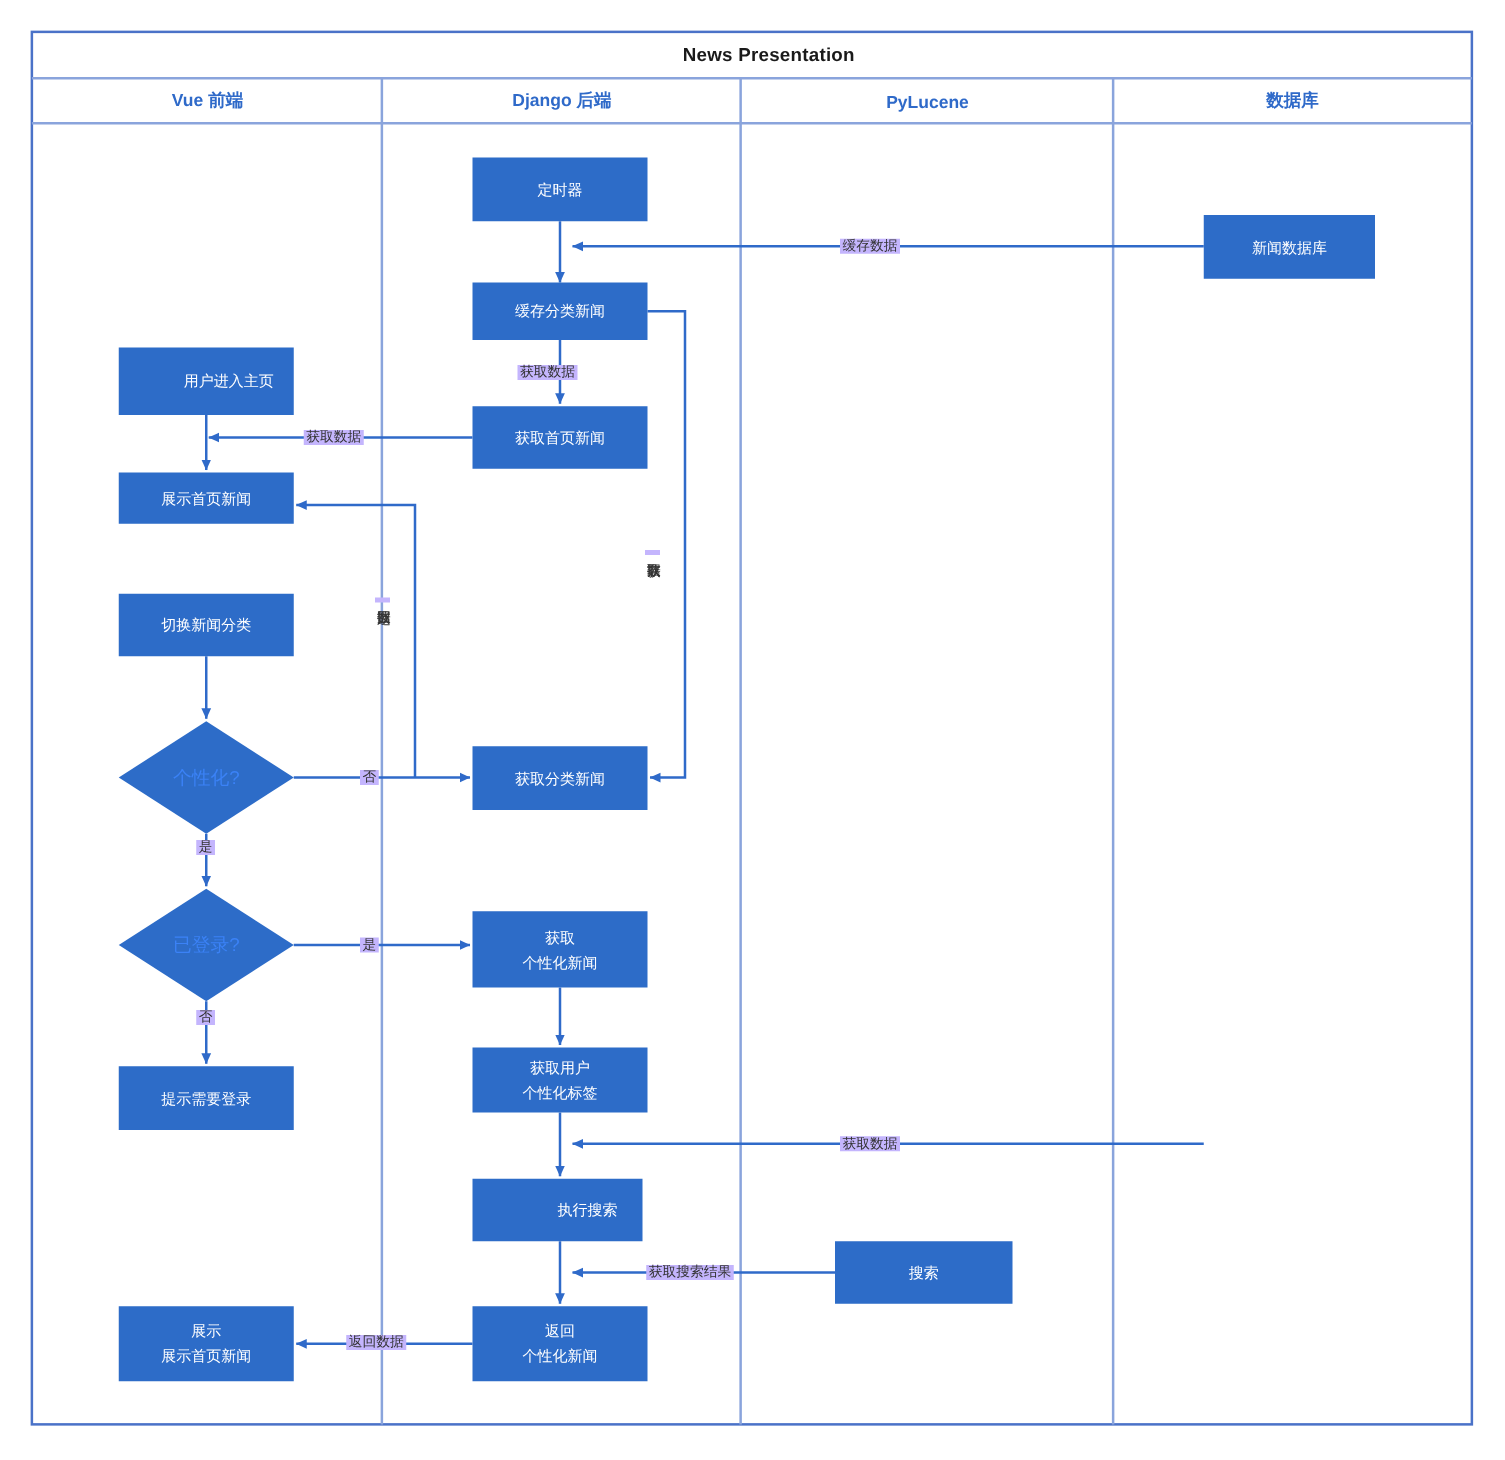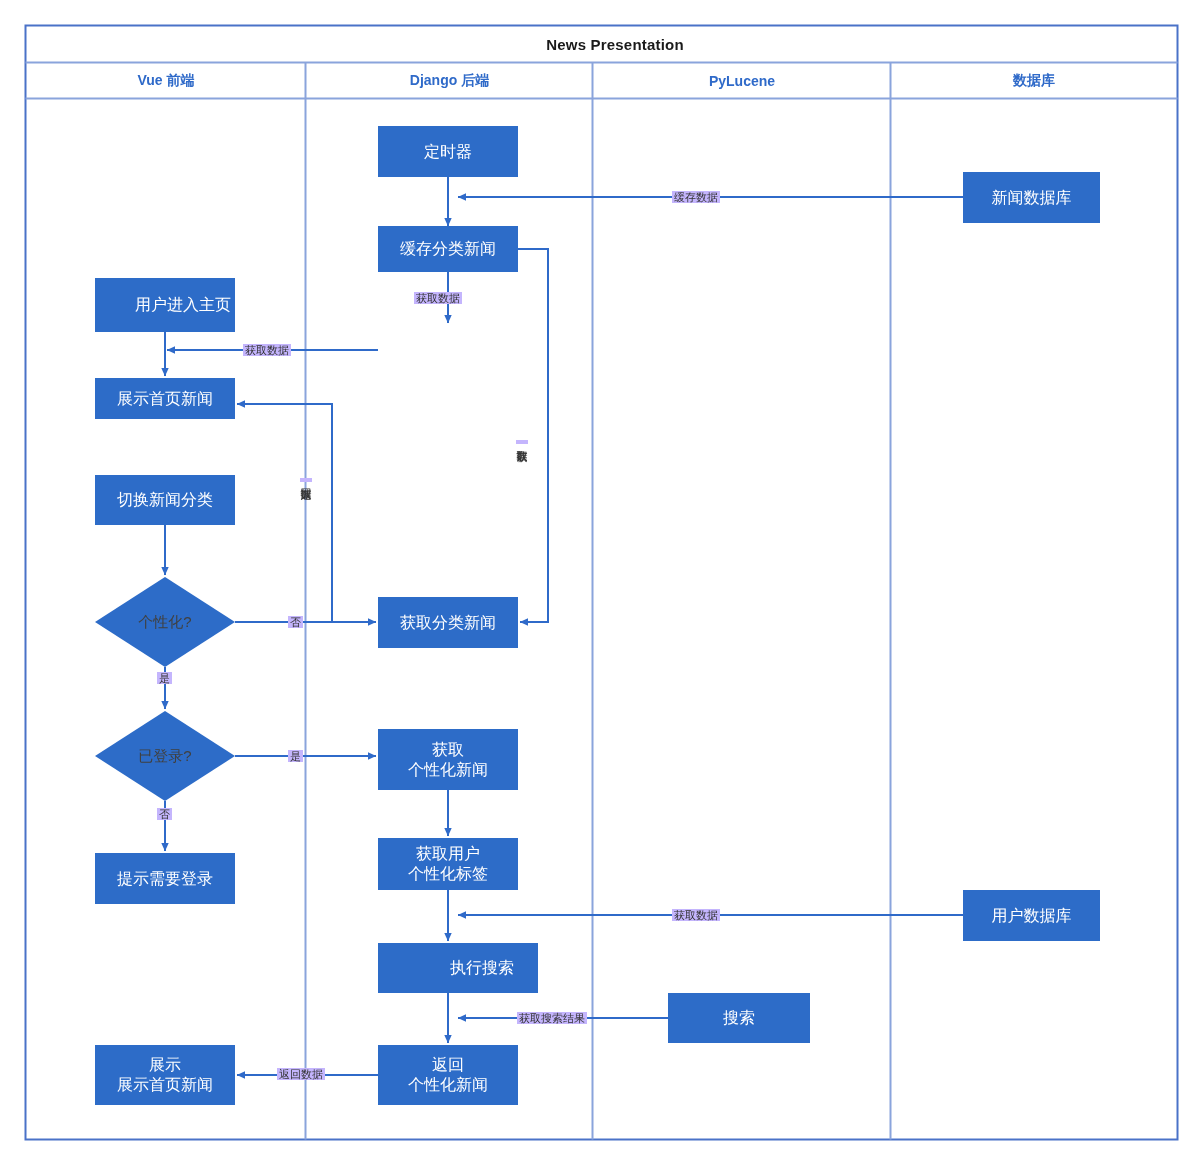--- a/index.html
+++ b/index.html
@@ -11,28 +11,28 @@
     position:absolute;display:flex;align-items:center;justify-content:center;
     font-size:15px;font-weight:bold;color:#1a1a1a;letter-spacing:.2px;
   }
   .lane-title{
     position:absolute;display:flex;align-items:center;justify-content:center;
     font-size:14px;font-weight:bold;color:#2f6ac9;
   }
   .node{
     position:absolute;display:flex;align-items:center;justify-content:center;
     text-align:center;box-sizing:border-box;
-    background:#2d6cc8;color:#ffffff;font-size:16px;line-height:20px;
+    background:#2d6cc8;color:#ffffff;font-size:12px;line-height:20px;
     white-space:pre-line;
   }
   .diamond-wrap{position:absolute;}
   .diamond-label{
     position:absolute;left:0;top:0;width:100%;height:100%;
     display:flex;align-items:center;justify-content:center;
-    color:#404040;font-size:15px;text-align:center;pointer-events:none;
+    color:#3b82f6;font-size:15px;text-align:center;pointer-events:none;
   }
   .edge-label{
     position:absolute;font-size:11px;color:#333333;background:#c4b5fd;
     padding:0 2px;white-space:nowrap;line-height:12px;
   }
   .edge-label.vert{
     writing-mode:vertical-rl;text-orientation:upright;letter-spacing:0px;
     padding:2px 0;
   }
   .tiny{font-size:11px;}
@@ -149,20 +149,21 @@
   <div class="lane-title" style="left:892px;top:64px;width:284px;height:34px;">数据库</div>
 
   <div class="node" style="left:378px;top:126px;width:140px;height:51px;">定时器</div>
 
   <div class="node" style="left:963px;top:172px;width:137px;height:51px;">新闻数据库</div>
 
   <div class="node" style="left:378px;top:226px;width:140px;height:46px;">缓存分类新闻</div>
 
   <div class="node" style="left:95px;top:278px;width:140px;height:54px;padding-left:36px;">用户进入主页</div>
 
+  <div class="node" style="left:378px;top:325px;width:140px;height:50px;">获取首页新闻</div>
 
   <div class="node" style="left:95px;top:378px;width:140px;height:41px;">展示首页新闻</div>
 
   <div class="node" style="left:95px;top:475px;width:140px;height:50px;">切换新闻分类</div>
 
   <div class="diamond-wrap" style="left:95px;top:577px;width:140px;height:90px;">
     <div class="diamond-label">个性化?</div>
   </div>
 
   <div class="node" style="left:378px;top:597px;width:140px;height:51px;">获取分类新闻</div>
@@ -172,23 +173,22 @@
   </div>
 
   <div class="node" style="left:378px;top:729px;width:140px;height:61px;">获取
 个性化新闻</div>
 
   <div class="node" style="left:95px;top:853px;width:140px;height:51px;">提示需要登录</div>
 
   <div class="node" style="left:378px;top:838px;width:140px;height:52px;">获取用户
 个性化标签</div>
 
-  <div class="node" style="left:963px;top:890px;width:137px;height:51px;">用户数据库</div>
-
-  <div class="node" style="left:378px;top:943px;width:160px;height:50px;padding-left:48px;">执行搜索</div>
+
+  <div class="node" style="left:378px;top:943px;width:136px;height:50px;padding-left:48px;">执行搜索</div>
 
   <div class="node" style="left:668px;top:993px;width:142px;height:50px;text-align:right;">搜索</div>
 
   <div class="node" style="left:378px;top:1045px;width:140px;height:60px;">返回
 个性化新闻</div>
 
   <div class="node" style="left:95px;top:1045px;width:140px;height:60px;">展示
 展示首页新闻</div>
 
   <div class="edge-label" style="left:672px;top:191px;">缓存数据</div>

